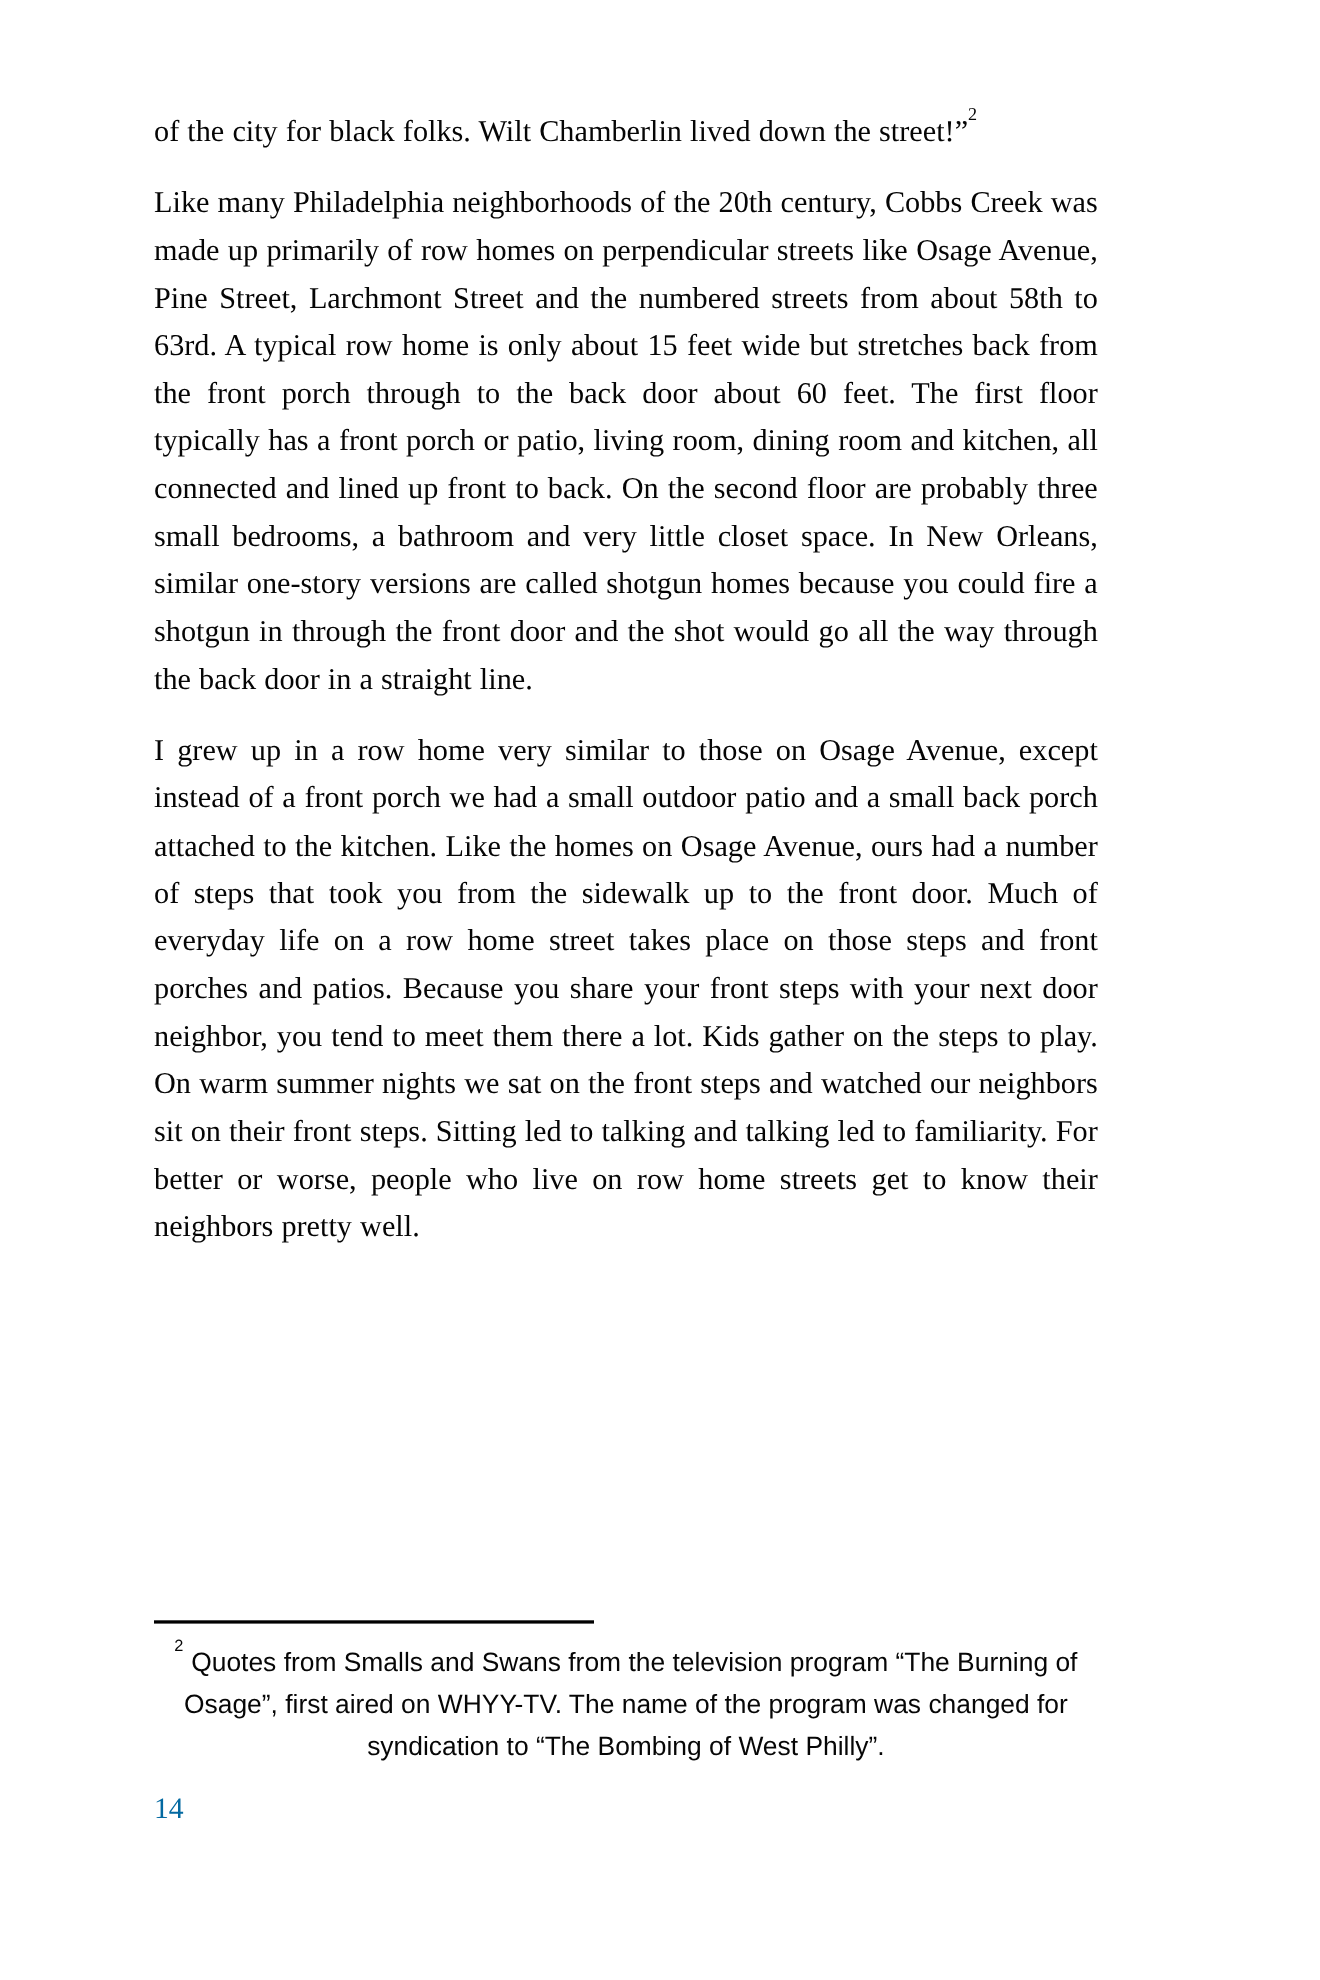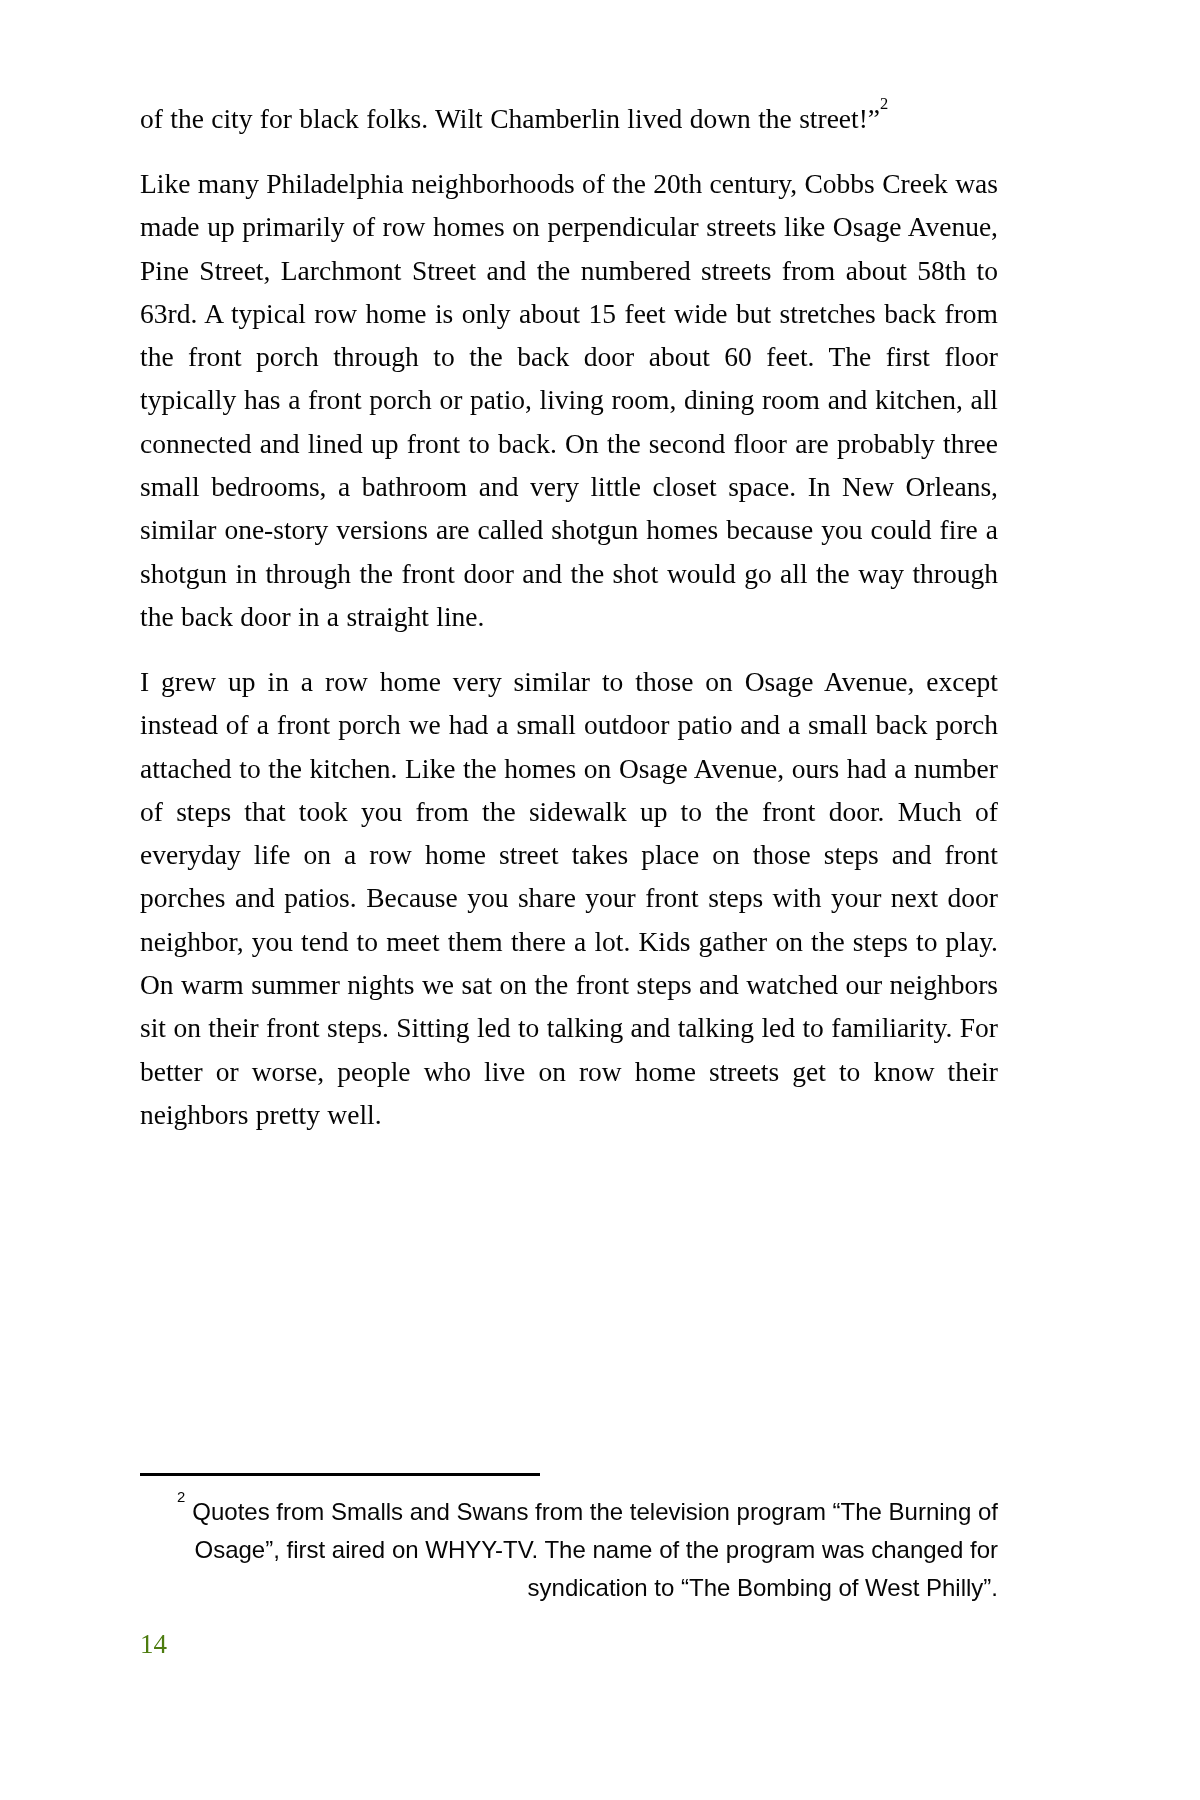--- a/index.html
+++ b/index.html
@@ -48,37 +48,37 @@
   .footnote-rule {
     width: 400px;
     height: 2.5px;
     background: #000000;
   }
   .footnote {
     margin-top: 17px;
     font-family: "Liberation Sans", "DejaVu Sans", sans-serif;
     font-size: 24px;
     line-height: 38px;
-    text-align: right;
+    text-align: center;
     color: #060606;
   }
   .fn-marker {
     font-size: 62%;
     position: relative;
     top: -0.55em;
     line-height: 0;
     margin-right: 7px;
   }
   .page-number {
     margin-top: 22px;
     font-family: "Liberation Serif", "DejaVu Serif", serif;
     font-size: 27px;
     line-height: 31px;
     text-align: left;
-    color: #4d7c0f;
+    color: #0369a1;
   }
 </style>
 </head>
 <body>
 
 <div class="page">
 
   <main class="body-text">
     <p class="para"><span>of the city for black folks. Wilt Chamberlin lived down the street!”</span><sup class="fn-ref">2</sup></p>
 

